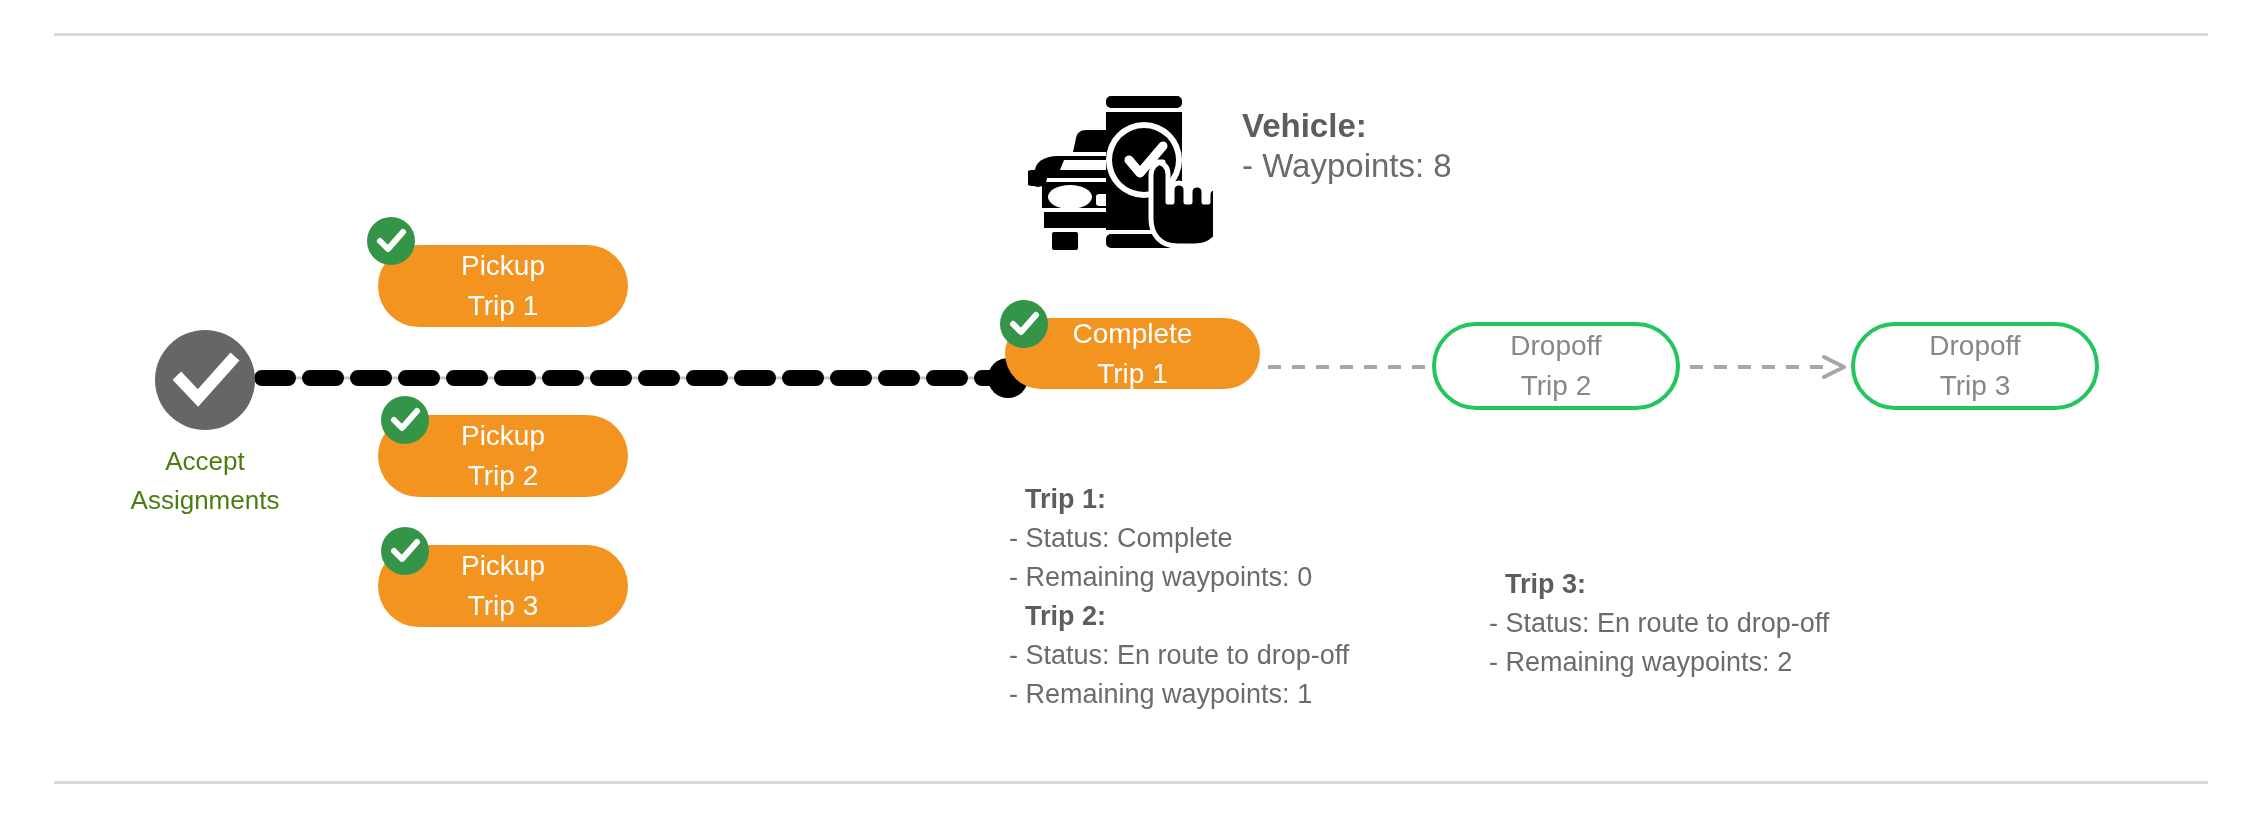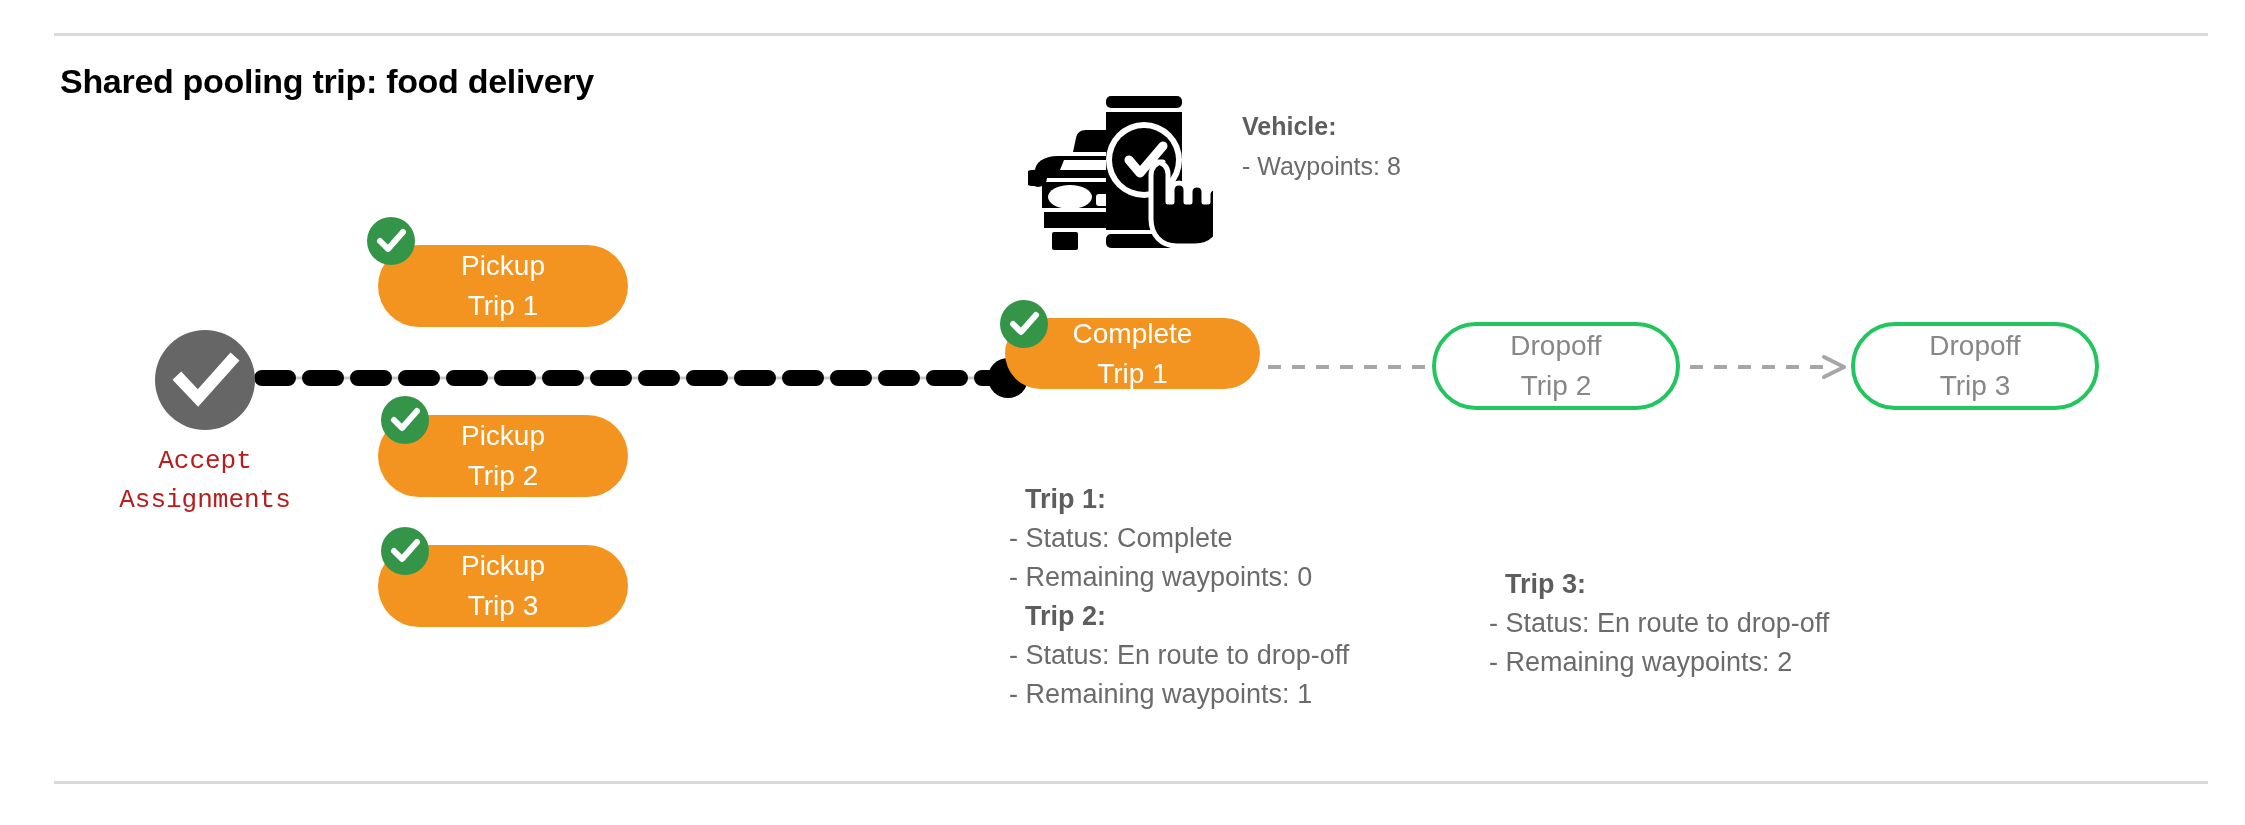--- a/index.html
+++ b/index.html
@@ -47,21 +47,21 @@
     position: absolute;
     left: 1028px;
     top: 90px;
     width: 185px;
     height: 162px;
   }
   #vehicle-info {
     position: absolute;
     left: 1242px;
     top: 106px;
-    font-size: 25px;
+    font-size: 33px;
     color: #6b6b6b;
     line-height: 40px;
     white-space: nowrap;
   }
   #vehicle-info .hdr {
     font-weight: 700;
     color: #5d5d5d;
   }
 
   
@@ -89,23 +89,22 @@
     border-radius: 50%;
     background: #666666;
   }
   #accept-label {
     position: absolute;
     left: -60px;
     top: 112px;
     width: 220px;
     text-align: center;
     font-size: 26px;
-    color: #b91c1c;
+    color: #4d7c0f;
     line-height: 39px;
-    font-family: Liberation Mono, monospace;
   }
 
   
   .pill {
     position: absolute;
     box-sizing: border-box;
     display: flex;
     flex-direction: column;
     align-items: center;
     justify-content: center;
@@ -166,21 +165,20 @@
   #trip-block-right { left: 1489px; top: 565px; }
 </style>
 </head>
 <body>
 
 <div id="canvas">
 
   <div class="rule" id="rule-top"></div>
   <div class="rule" id="rule-bottom"></div>
 
-  <div id="page-title">Shared pooling trip: food delivery</div>
 
   <div id="vehicle-icon">
     <svg width="185" height="162" viewBox="0 0 185 162" xmlns="http://www.w3.org/2000/svg">
       <g fill="#000000">
 
         <path d="M48 40 h30 c6 0 9 3 10 8 l3 14 h-46 l3 -14 c1 -5 4 -8 10 -8 z"></path>
         <path d="M30 66 h70 v22 h-86 c-4 0 -7 -3 -7 -7 c0 -8 8 -15 23 -15 z"></path>
         <path d="M14 92 h86 v26 h-86 z"></path>
         <path d="M16 122 h84 v16 h-84 z"></path>
         <rect x="24" y="142" width="26" height="18" rx="2"></rect>

